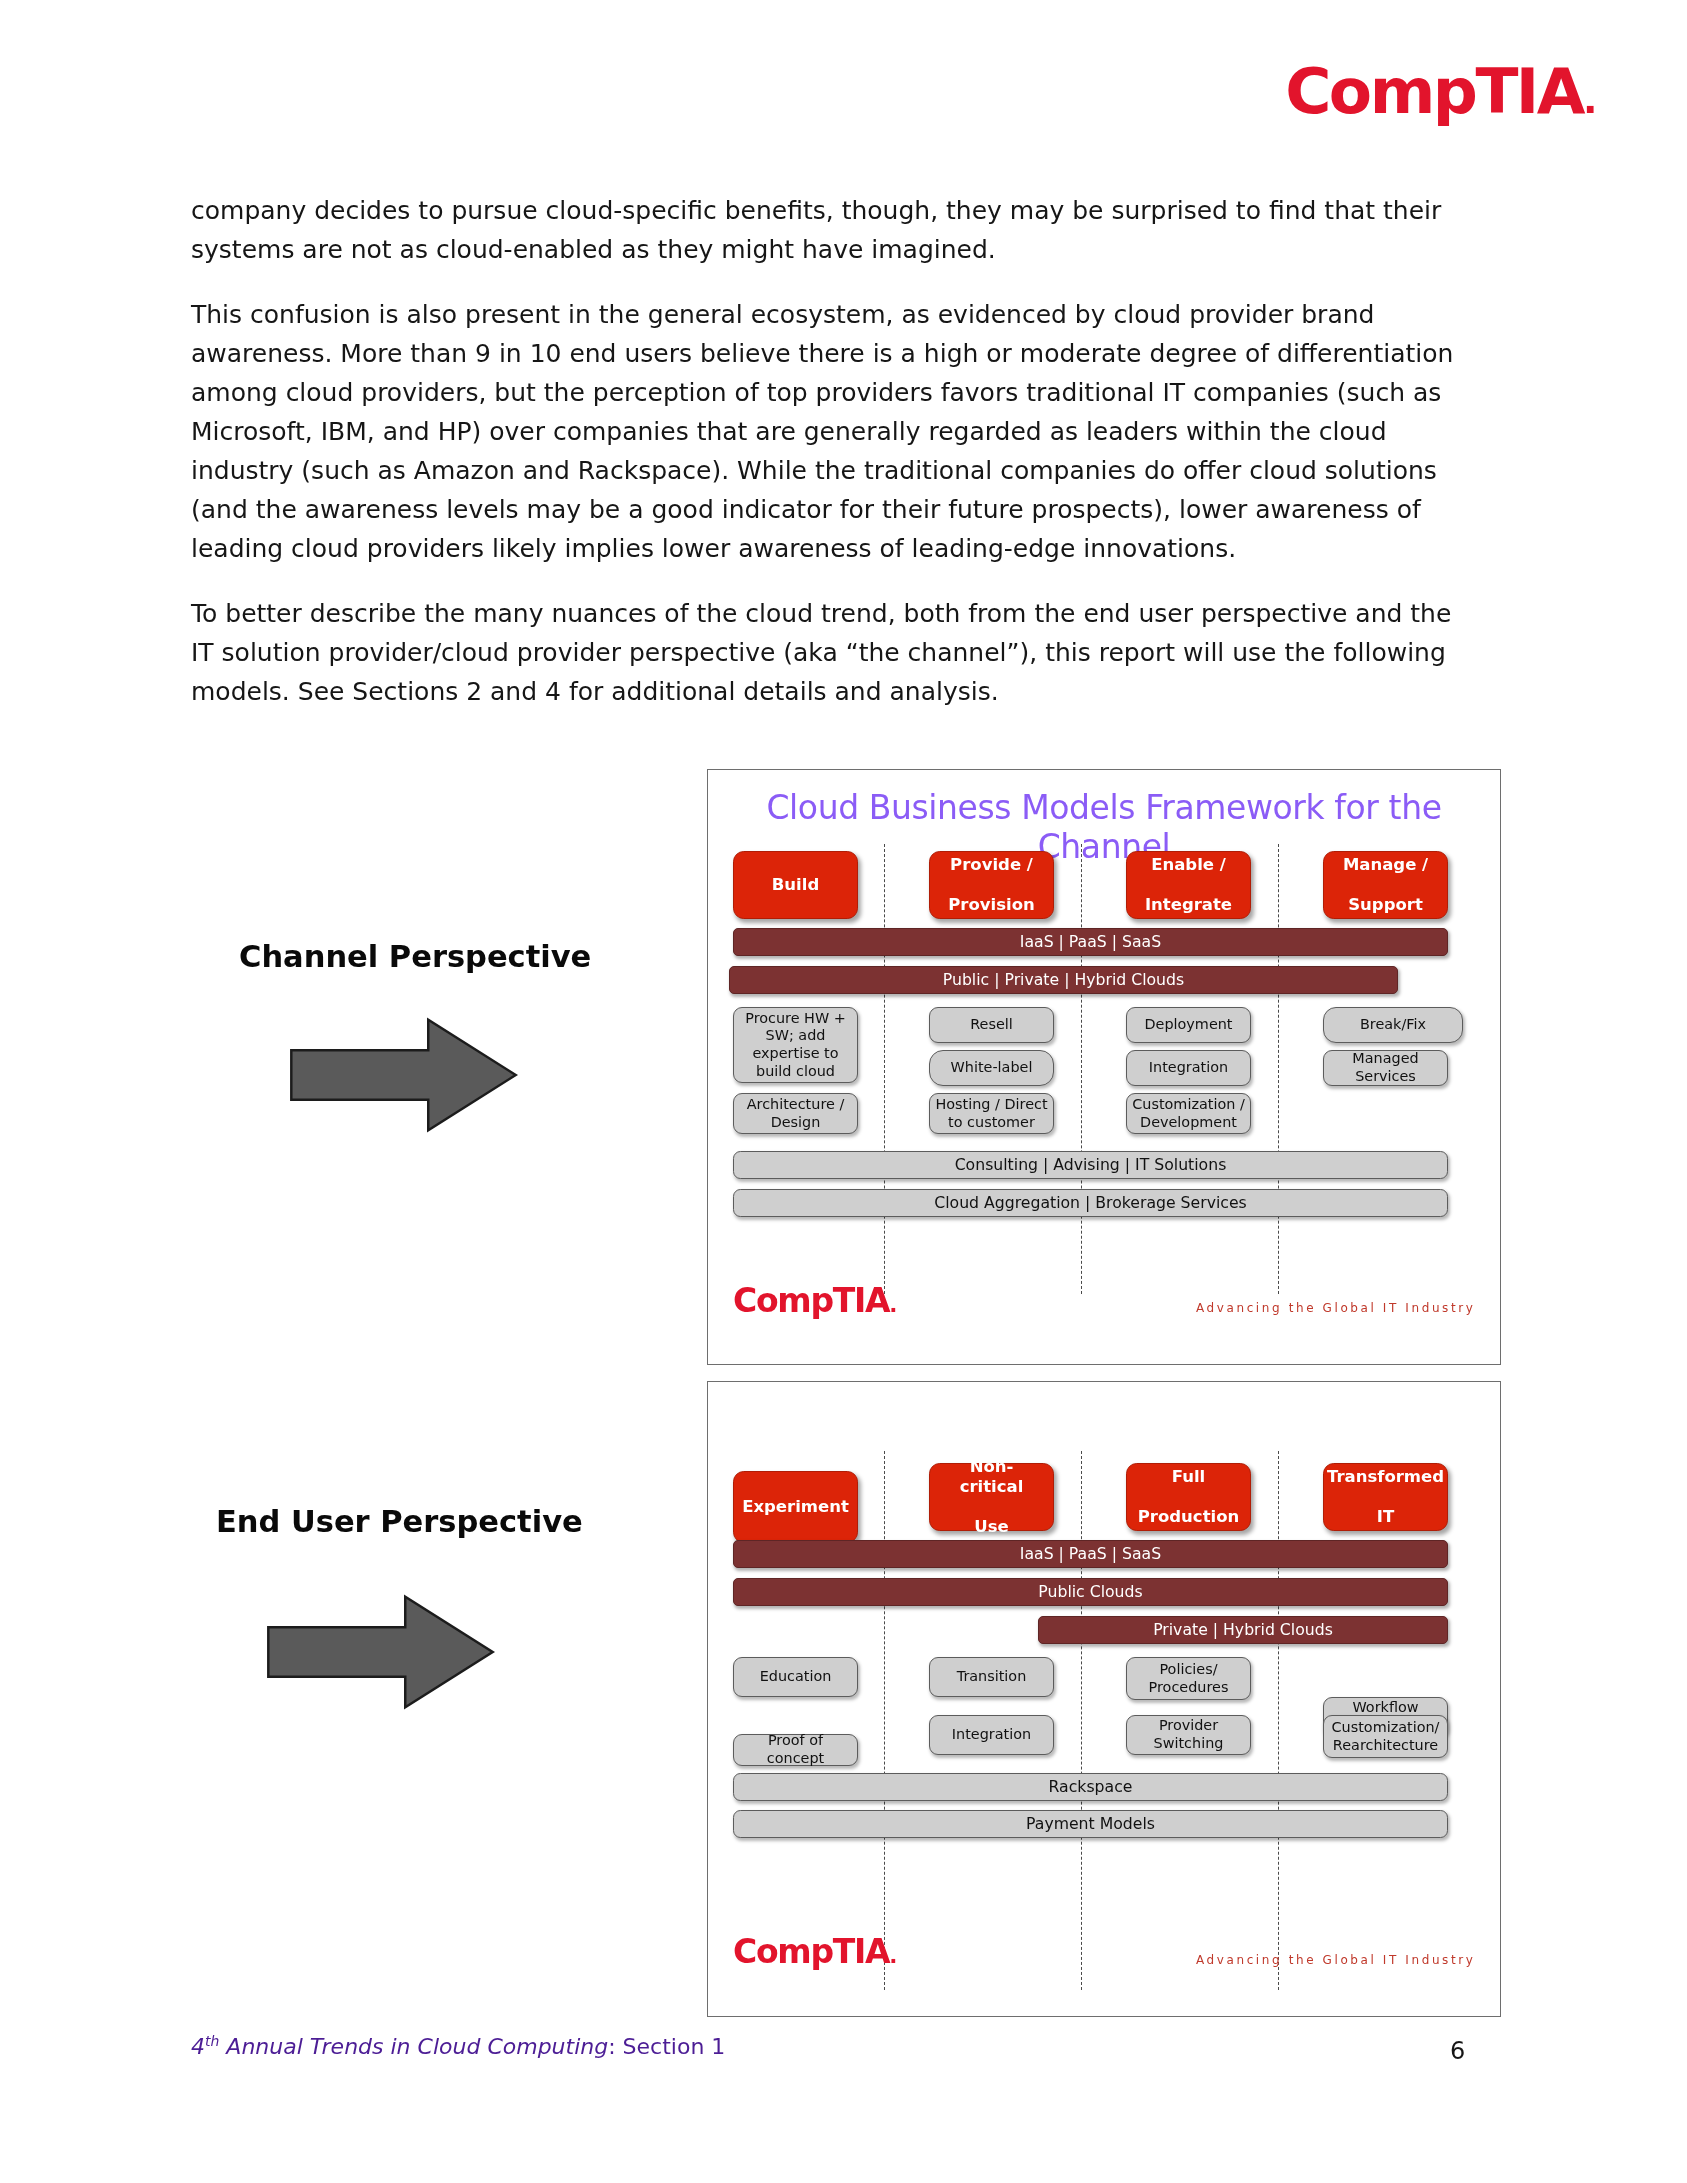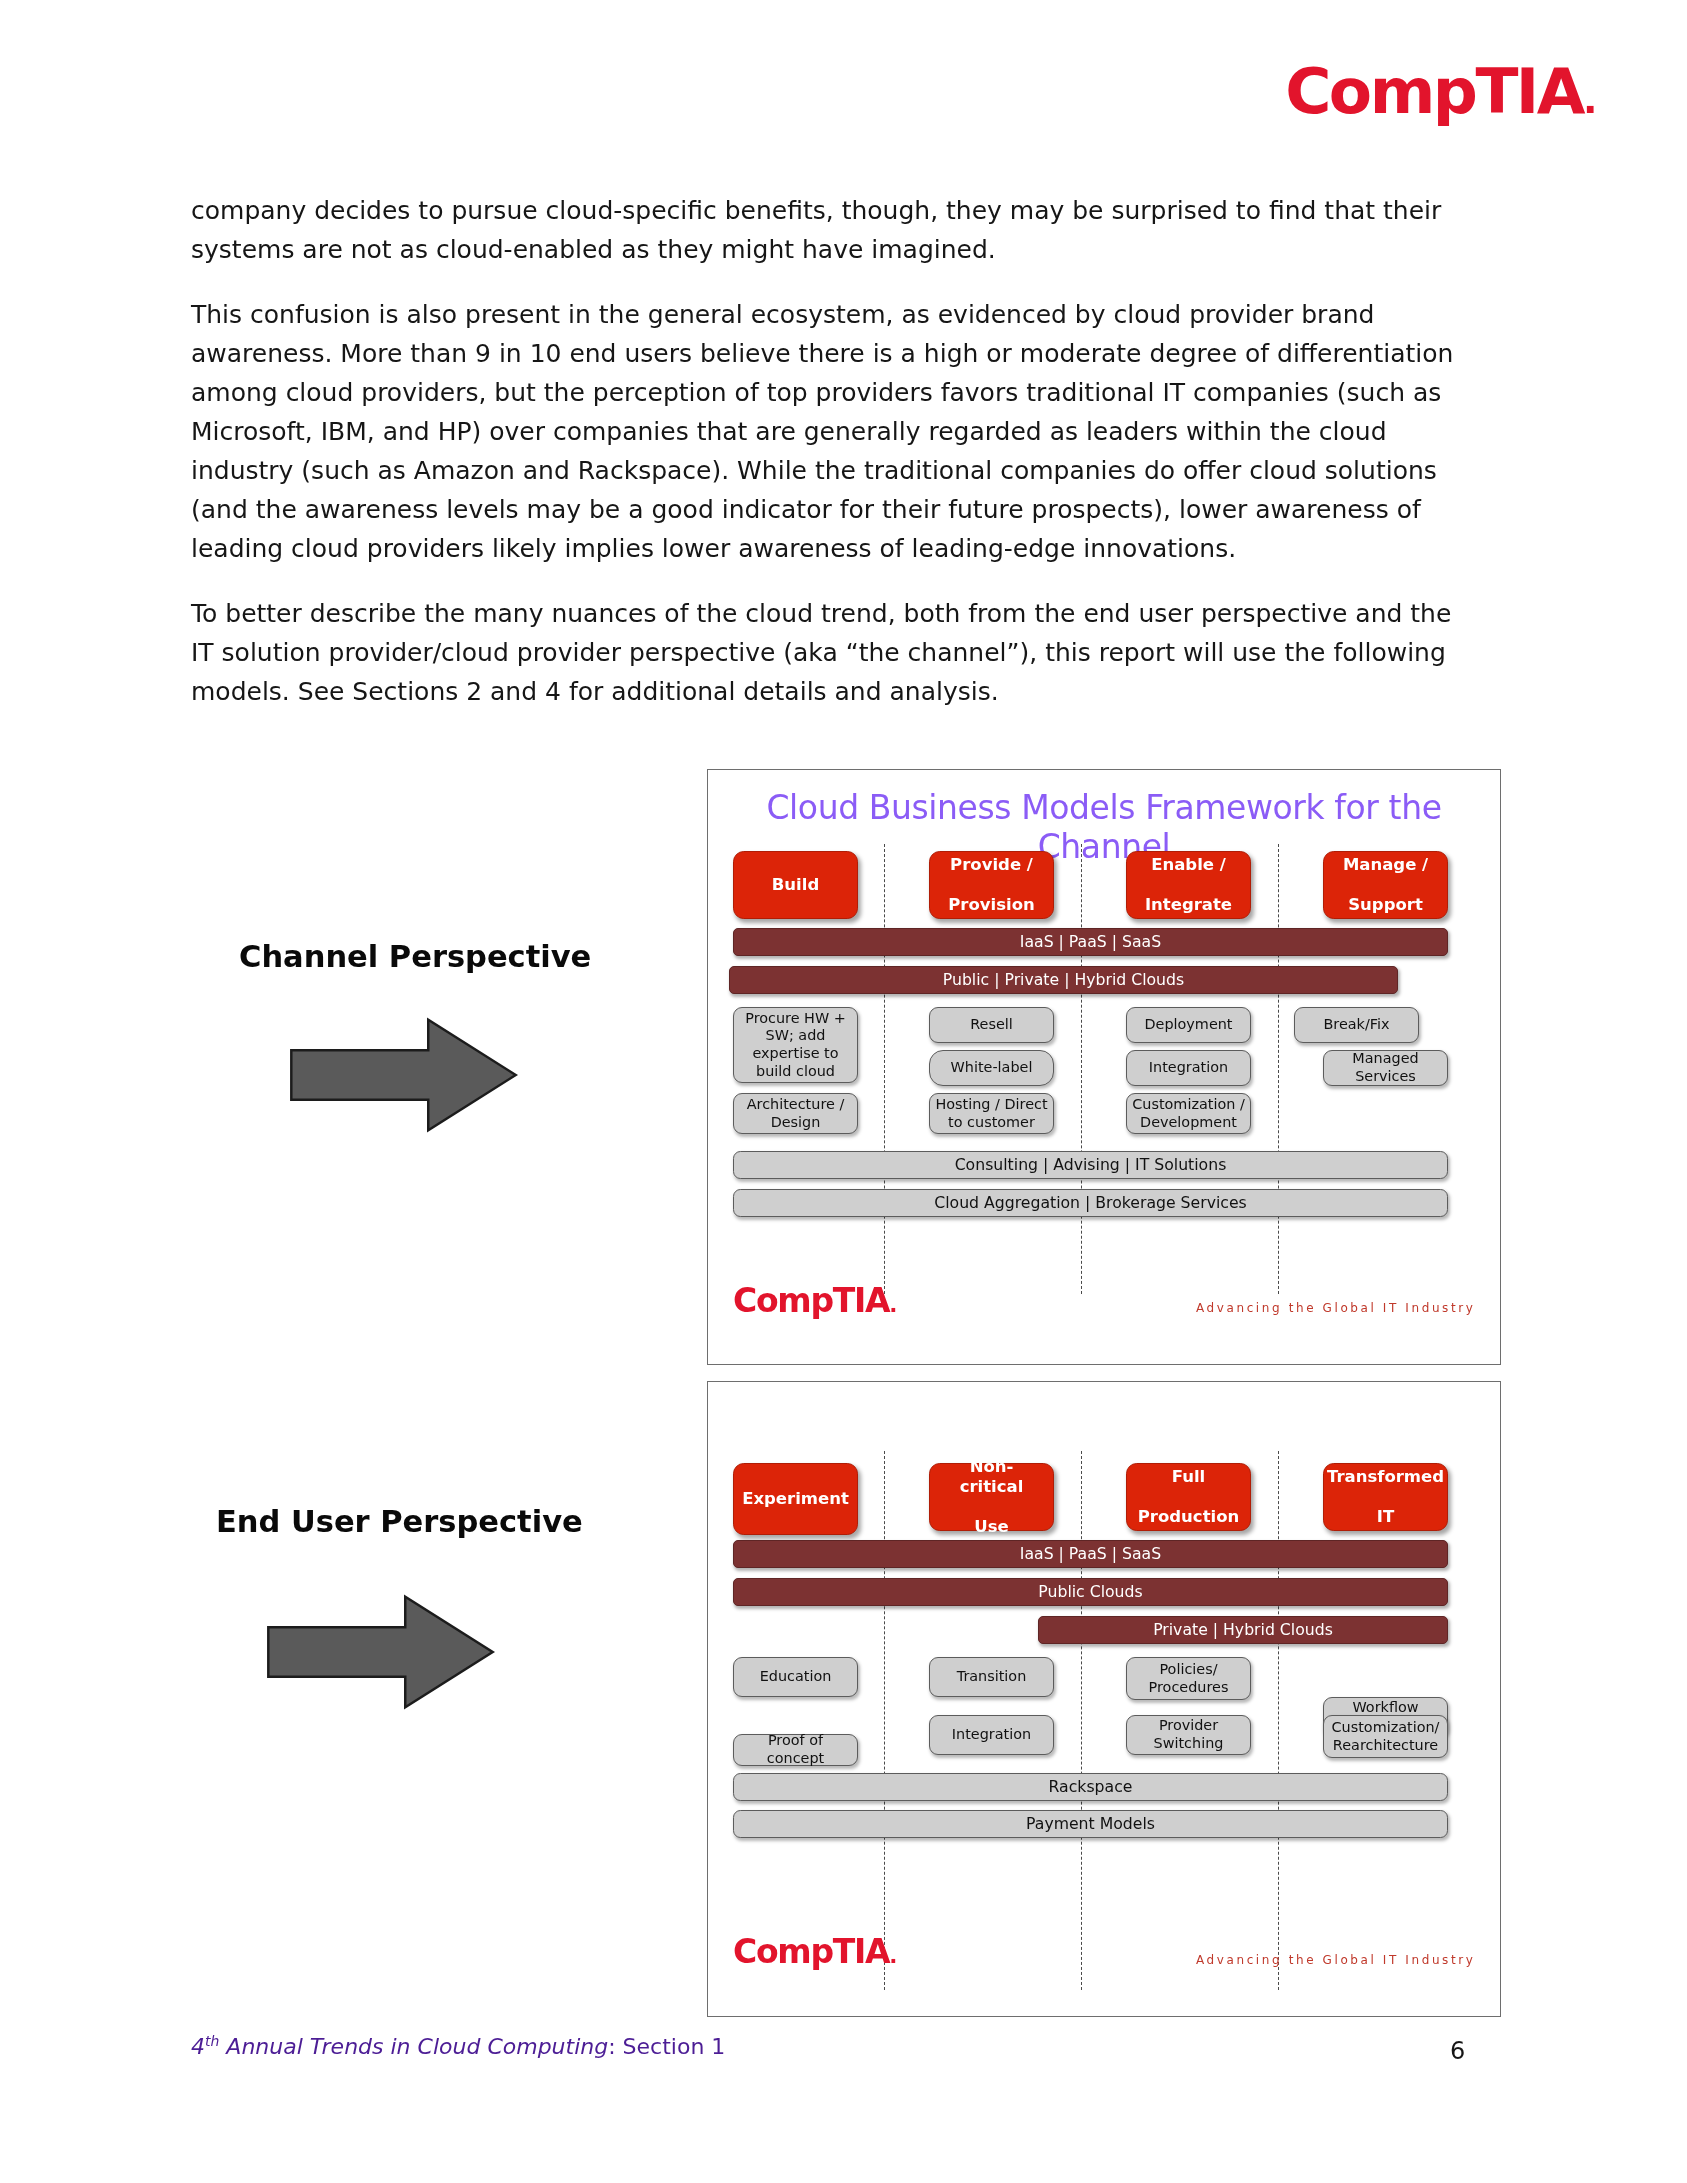--- a/index.html
+++ b/index.html
@@ -188,41 +188,41 @@
     <div class="node node-gray" style="left:418px;top:237px;width:125px;height:36px;">
       <span>Deployment</span>
     </div>
     <div class="node node-gray" style="left:418px;top:280px;width:125px;height:36px;">
       <span>Integration</span>
     </div>
     <div class="node node-gray" style="left:418px;top:323px;width:125px;height:41px;">
       <span>Customization / Development</span>
     </div>
 
-    <div class="node node-gray" style="left:586px;top:237px;width:125px;height:36px;">
+    <div class="node node-gray" style="left:615px;top:237px;width:140px;height:36px;border-radius:13px;">
       <span>Break/Fix</span>
     </div>
     <div class="node node-gray" style="left:615px;top:280px;width:125px;height:36px;">
       <span>Managed Services</span>
     </div>
 
     <div class="node bar-gray" style="left:25px;top:381px;width:715px;height:28px;">Consulting | Advising | IT Solutions</div>
     <div class="node bar-gray" style="left:25px;top:419px;width:715px;height:28px;">Cloud Aggregation | Brokerage Services</div>
 
     <div class="frame-logo" style="left:25px;top:511px;"><span>CompTIA</span><span class="dot">.</span></div>
     <div class="frame-tagline" style="left:488px;top:531px;">Advancing the Global IT Industry</div>
   </div>
 
   <div class="frame frame-2">
 
     <div class="sep" style="left:176px;top:69px;height:539px;"></div>
     <div class="sep" style="left:373px;top:69px;height:539px;"></div>
     <div class="sep" style="left:570px;top:69px;height:539px;"></div>
 
-    <div class="node node-red" style="left:25px;top:81px;width:125px;height:72px;">
+    <div class="node node-red" style="left:25px;top:89px;width:125px;height:72px;">
       <span>
           <span>Experiment</span>
         </span>
     </div>
     <div class="node node-red" style="left:221px;top:81px;width:125px;height:68px;">
       <span><span>Non-critical</span><br><span>Use</span></span>
     </div>
     <div class="node node-red" style="left:418px;top:81px;width:125px;height:68px;">
       <span><span>Full</span><br><span>Production</span></span>
     </div>

